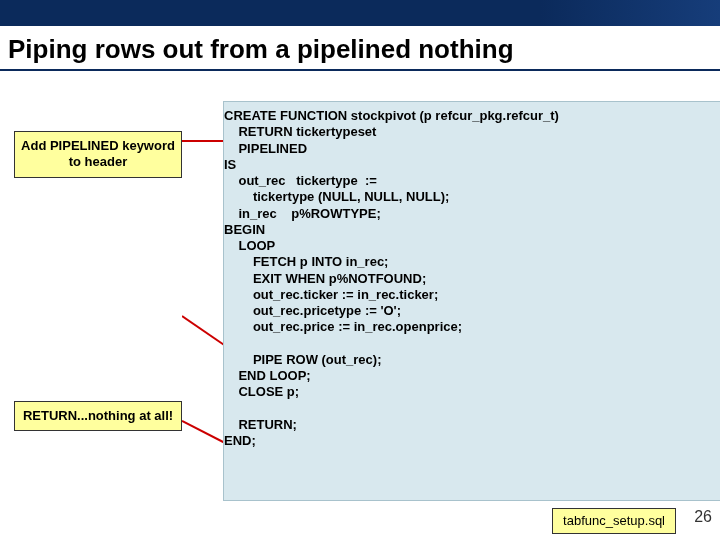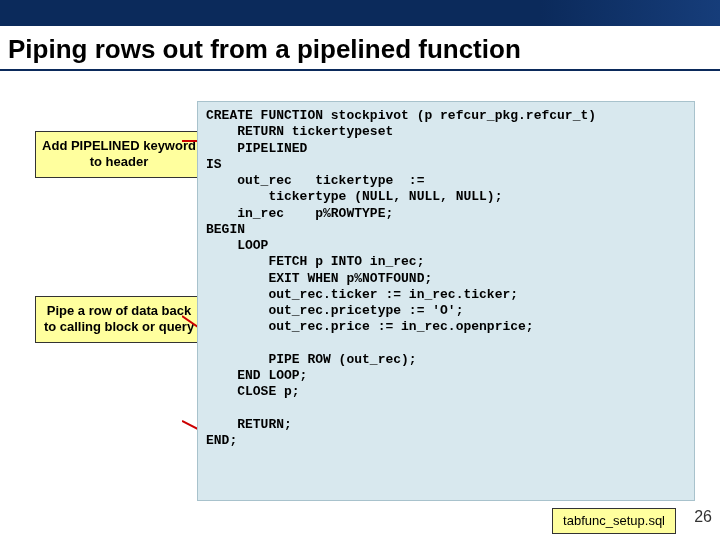--- a/index.html
+++ b/index.html
@@ -32,35 +32,34 @@
   .callout {
     position: absolute;
     width: 168px;
     background: #ffff9e;
     border: 1px solid #333;
     padding: 6px 6px;
     font-size: 13px;
     font-weight: bold;
     text-align: center;
     line-height: 1.25;
-    margin-left: 21px;
   }
   .c1 { left: 14px; top: 60px; }
   .c2 { left: 14px; top: 225px; }
   .c3 { left: 14px; top: 330px; }
   .code {
     position: absolute;
-    left: 197px;
+    left: 223px;
     top: 30px;
     width: 498px;
     height: 400px;
     background: #d8e8ee;
     border: 1px solid #a8c2cc;
-    padding: 6px 8px;
-    font-family: Liberation Mono, monospace;
+    padding: 6px 0;
+    font-family: Liberation Sans, sans-serif;
     font-size: 13px;
     font-weight: bold;
     white-space: pre;
     line-height: 1.25;
     color: #000;
   }
   svg.arrow { position: absolute; }
   .footer-files {
     position: absolute;
     right: 44px;
@@ -78,26 +77,26 @@
     bottom: 14px;
     font-size: 16px;
     color: #333;
   }
 </style>
 </head>
 <body>
 
 <div class="top-bar"></div>
 
-<h1 class="title">Piping rows out from a pipelined function</h1>
+<h1 class="title">Piping rows out from a pipelined nothing</h1>
 
 <div class="main">
 
   <div class="callout c1">Add PIPELINED keyword to header</div>
-  <div class="callout c2">Pipe a row of data back to calling block or query</div>
+  <div class="callout c3">RETURN...nothing at all!</div>
 
   <svg class="arrow" style="left:182px; top:60px;" width="55" height="20">
     <line x1="0" y1="10" x2="45" y2="10" stroke="#cc0000" stroke-width="2"></line>
     <polygon points="45,5 55,10 45,15" fill="#cc0000"></polygon>
   </svg>
 
   <svg class="arrow" style="left:182px; top:240px;" width="60" height="50">
     <line x1="0" y1="5" x2="48" y2="38" stroke="#cc0000" stroke-width="2"></line>
     <polygon points="44,42 58,45 50,32" fill="#cc0000"></polygon>
   </svg>

